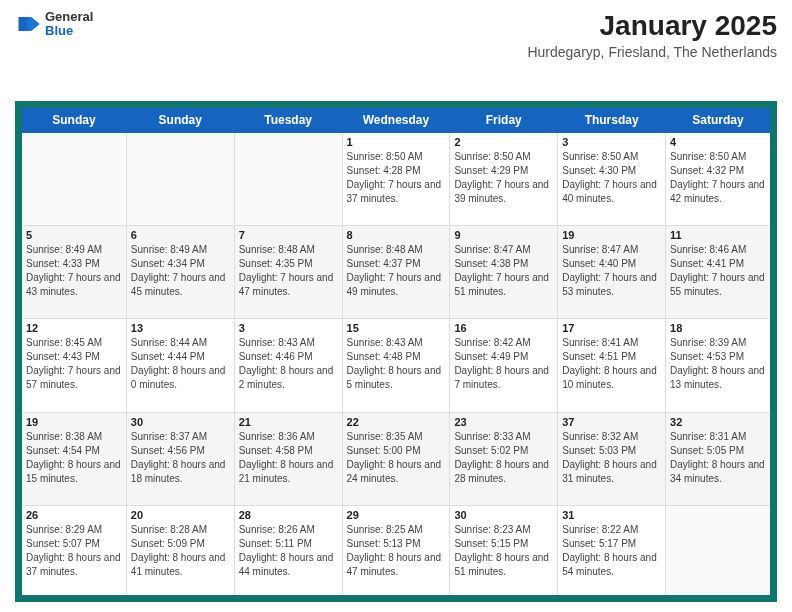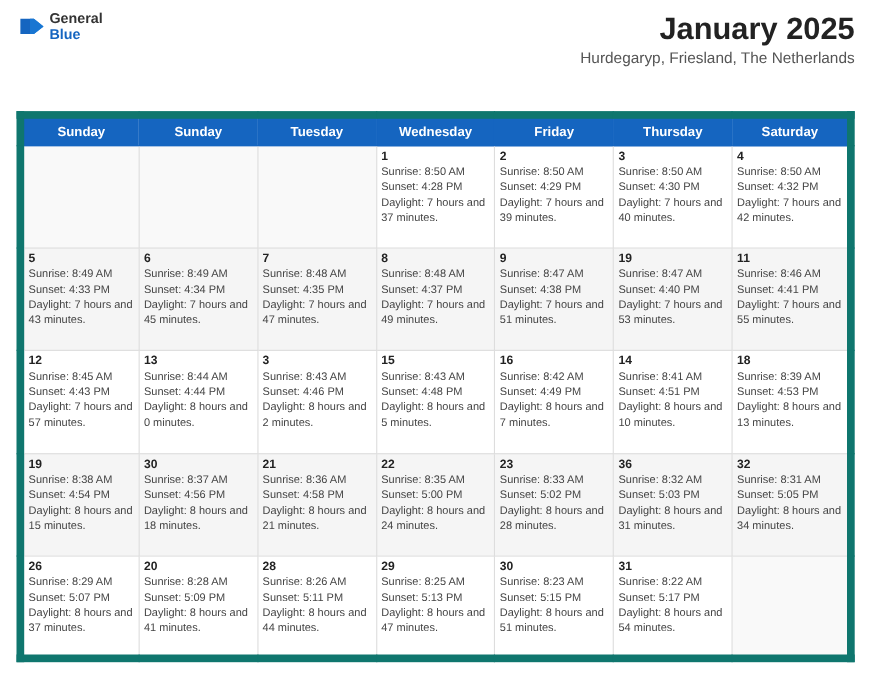--- a/index.html
+++ b/index.html
@@ -199,21 +199,21 @@
           </td>
           <td>
             <div class="cell-date">15</div>
             <div class="cell-info">Sunrise: 8:43 AM<br>Sunset: 4:48 PM<br>Daylight: 8 hours and 5 minutes.</div>
           </td>
           <td>
             <div class="cell-date">16</div>
             <div class="cell-info">Sunrise: 8:42 AM<br>Sunset: 4:49 PM<br>Daylight: 8 hours and 7 minutes.</div>
           </td>
           <td>
-            <div class="cell-date">14</div>
+            <div class="cell-date">17</div>
             <div class="cell-info">Sunrise: 8:41 AM<br>Sunset: 4:51 PM<br>Daylight: 8 hours and 10 minutes.</div>
           </td>
           <td>
             <div class="cell-date">18</div>
             <div class="cell-info">Sunrise: 8:39 AM<br>Sunset: 4:53 PM<br>Daylight: 8 hours and 13 minutes.</div>
           </td>
         </tr>
         <tr class="alt-row">
           <td>
             <div class="cell-date">19</div>
@@ -229,21 +229,21 @@
           </td>
           <td>
             <div class="cell-date">22</div>
             <div class="cell-info">Sunrise: 8:35 AM<br>Sunset: 5:00 PM<br>Daylight: 8 hours and 24 minutes.</div>
           </td>
           <td>
             <div class="cell-date">23</div>
             <div class="cell-info">Sunrise: 8:33 AM<br>Sunset: 5:02 PM<br>Daylight: 8 hours and 28 minutes.</div>
           </td>
           <td>
-            <div class="cell-date">36</div>
+            <div class="cell-date">37</div>
             <div class="cell-info">Sunrise: 8:32 AM<br>Sunset: 5:03 PM<br>Daylight: 8 hours and 31 minutes.</div>
           </td>
           <td>
             <div class="cell-date">32</div>
             <div class="cell-info">Sunrise: 8:31 AM<br>Sunset: 5:05 PM<br>Daylight: 8 hours and 34 minutes.</div>
           </td>
         </tr>
         <tr>
           <td>
             <div class="cell-date">26</div>

